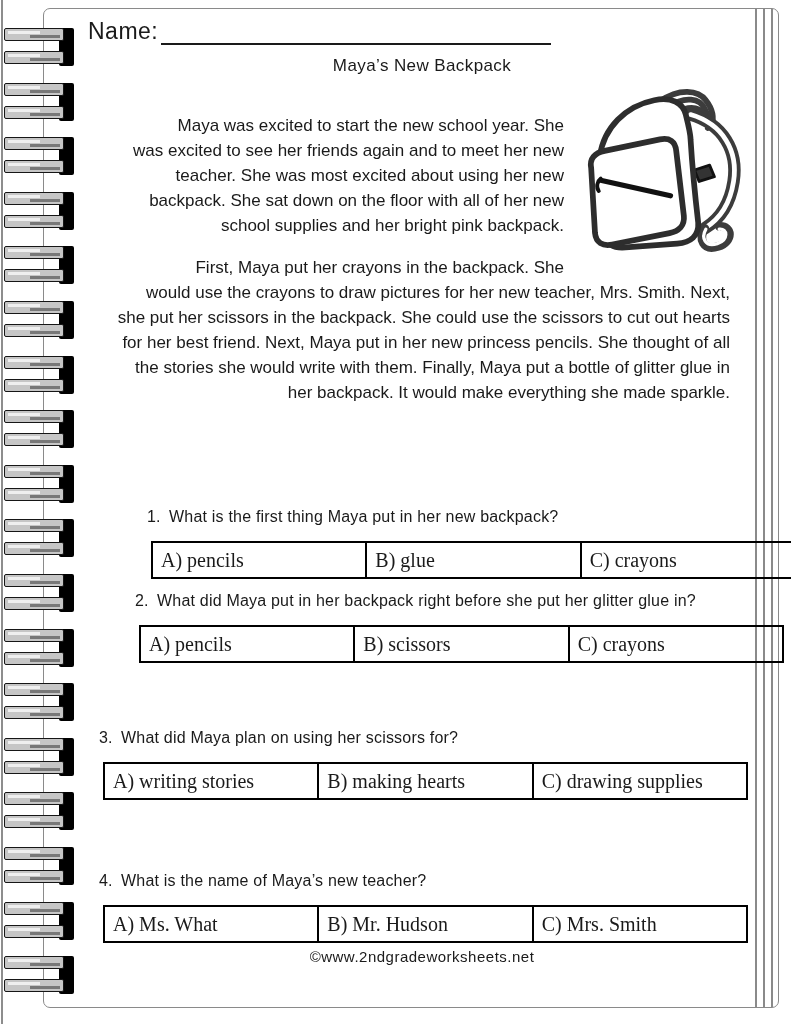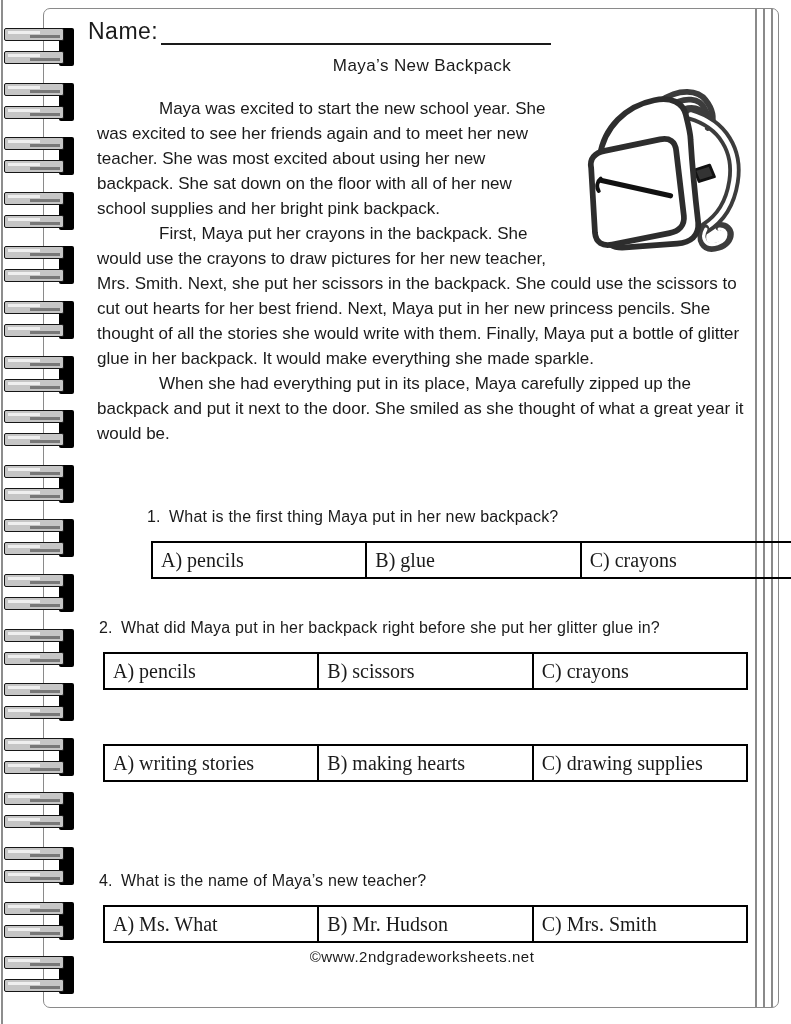--- a/index.html
+++ b/index.html
@@ -27,26 +27,26 @@
   .bar::before{content:"";position:absolute;left:3px;top:2px;width:55%;height:3px;background:#efefef;}
   .bar::after{content:"";position:absolute;right:3px;bottom:2px;width:52%;height:3px;background:#787878;}
   .bar-top{top:0;}
   .bar-bot{top:23px;}
   
   .content{position:absolute;left:97px;top:0;width:650px;height:788px;}
   .name-row{position:absolute;left:-9px;top:18px;font-size:23px;letter-spacing:.5px;white-space:nowrap;}
   .name-line{display:inline-block;width:390px;height:24px;border-bottom:2px solid #1a1a1a;margin-left:3px;vertical-align:bottom;}
   .title{position:absolute;left:0;top:56px;width:100%;text-align:center;font-size:17px;letter-spacing:.4px;}
   .passage{position:absolute;left:0;top:96px;width:650px;font-size:17px;line-height:25px;}
-  .passage p{margin:0;text-indent:62px;}
+  .passage p{margin:17px;text-indent:62px;text-align:right;}
   .backpack-wrap{float:right;width:175px;height:172px;margin:-12px 0 8px 8px;}
   .backpack-wrap svg{width:100%;height:100%;}
   
   .qa{position:absolute;left:0;width:650px;}
-  .q1{top:508px;margin-left:48px;} .q2{top:619px;} .q3{top:729px;} .q4{top:872px;}
+  .q1{top:508px;margin-left:48px;} .q2{top:592px;margin-left:36px;} .q3{top:729px;} .q4{top:872px;}
   .q-line{font-size:16px;letter-spacing:.2px;margin:0 0 0 2px;}
   .q-num{display:inline-block;width:22px;}
   table.answers{border-collapse:collapse;width:645px;margin:15px 0 0 6px;table-layout:fixed;}
   table.answers td{
     border:2px solid #000;height:32px;padding:1px 8px;
     font-family:"Liberation Serif",serif;font-size:20px;
   }
   table.answers{border:2px solid #0ea5e9;}
   .footer{position:absolute;left:0;top:948px;width:100%;text-align:center;font-size:15px;letter-spacing:.5px;}
 </style>
@@ -181,21 +181,20 @@
         <path d="M30 158 C24 130 21 100 25 76 C29 46 52 23 82 17 C100 13 112 20 115 32 C118 44 120 52 120 58 C122 90 126 128 128 145 C129 159 120 166 106 167 L52 171 C38 172 33 168 30 158 Z" fill="#ffffff" stroke="#2d2d2d" stroke-width="6"></path>
 
         <path d="M16 88 C14 78 20 72 30 70 L88 58 C98 56 104 60 105 70 L113 138 C114 148 108 154 98 156 L38 168 C28 170 21 166 20 156 Z" fill="#ffffff" stroke="#2d2d2d" stroke-width="6"></path>
 
         <path d="M27 101 L99 117" stroke="#111" stroke-width="5.5"></path>
         <path d="M26 99 c-4 3 -5 9 -2 13" stroke="#111" stroke-width="4"></path>
       </svg>
     </div>
     <p>Maya was excited to start the new school year.  She was excited to see her friends again and to meet her new teacher.  She was most excited about using her new backpack.  She sat down on the floor with all of her new school supplies and her bright pink backpack.</p>
     <p>First, Maya put her crayons in the backpack.  She would use the crayons to draw pictures for her new teacher, Mrs. Smith.  Next, she put her scissors in the backpack.  She could use the scissors to cut out hearts for her best friend.  Next, Maya put in her new princess pencils.  She thought of all the stories she would write with them.  Finally, Maya put a bottle of glitter glue in her backpack.  It would make everything she made sparkle.</p>
-    <p>When she had everything put in its place, Maya carefully zipped up the backpack and put it next to the door.  She smiled as she thought of what a great year it would be.</p>
   </div>
 
   <div class="qa q1">
     <div class="q-line">
       <span class="q-num">1.</span><span>What is the first thing Maya put in her new backpack?</span>
     </div>
     <table class="answers">
       <tbody>
           <tr>
         <td>A) pencils</td>
@@ -215,20 +214,23 @@
           <tr>
         <td>A) pencils</td>
         <td>B) scissors</td>
         <td>C) crayons</td>
       </tr>
     </tbody>
       </table>
   </div>
 
   <div class="qa q3">
+    <div class="q-line">
+      <span class="q-num">3.</span><span>What did Maya plan on using her scissors for?</span>
+    </div>
     <table class="answers">
       <tbody>
           <tr>
         <td>A) writing stories</td>
         <td>B) making hearts</td>
         <td>C) drawing supplies</td>
       </tr>
     </tbody>
       </table>
   </div>

